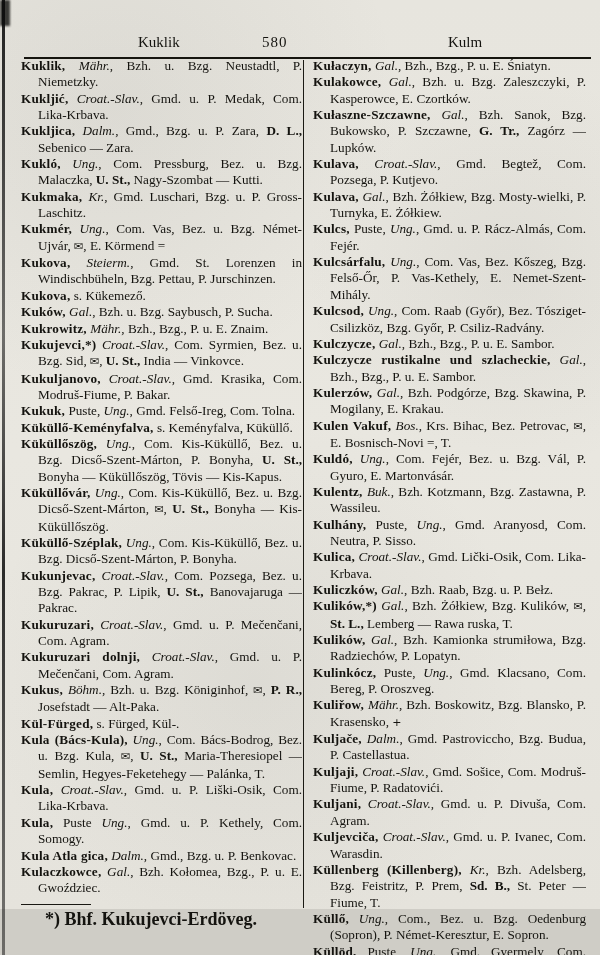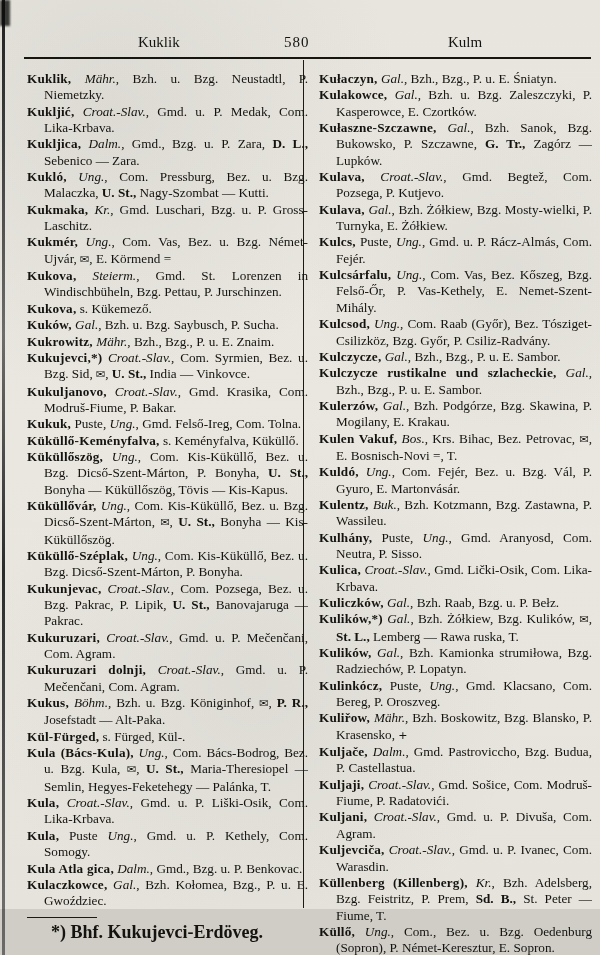--- a/index.html
+++ b/index.html
@@ -23,26 +23,26 @@
     background:linear-gradient(180deg,rgba(10,10,10,.9) 0%,rgba(10,10,10,.55) 35%,rgba(10,10,10,.85) 60%,rgba(10,10,10,.5) 100%);}
   .edge-right{position:absolute;right:0;top:0;width:16px;height:955px;
     background:linear-gradient(180deg,rgba(70,68,62,.18) 0%,rgba(60,58,52,.35) 45%,rgba(25,24,20,.75) 75%,rgba(10,10,8,.9) 100%);
     filter:blur(1px);}
   .edge-right:after{content:"";position:absolute;right:0;top:55%;width:10px;height:45%;
     background:linear-gradient(180deg,rgba(0,0,0,.35),rgba(0,0,0,.85));filter:blur(2px);}
   .corner-tl{position:absolute;left:0;top:0;width:10px;height:26px;background:rgba(15,15,12,.8);filter:blur(1px);}
 
   .running-head{position:absolute;top:34px;left:0;width:600px;height:20px;font-size:15px;}
   .rh-left{position:absolute;left:138px;top:0;}
-  .rh-page{position:absolute;left:284px;top:0;letter-spacing:1px;}
+  .rh-page{position:absolute;left:262px;top:0;letter-spacing:1px;}
   .rh-right{position:absolute;left:448px;top:0;}
   .head-rule{position:absolute;left:24px;top:57px;width:567px;height:2px;background:#16150f;}
   .col-divider{position:absolute;left:303px;top:60px;width:1px;height:848px;background:#1a1913;}
 
-  .col{position:absolute;top:71px;font-size:13.2px;line-height:16.35px;text-align:justify;margin-left:6px;}
+  .col{position:absolute;top:58px;font-size:13.2px;line-height:16.35px;text-align:justify;}
   .col-left{left:21px;width:281px;}
   .col-right{left:313px;width:273px;}
   .entry{margin:0;padding-left:17px;text-indent:-17px;}
   .hw{font-weight:bold;letter-spacing:.2px;}
   .it{font-style:italic;}
   .bd{font-weight:bold;}
   .sym{font-family:"DejaVu Sans",sans-serif;font-size:11px;}
   .fn-sep{width:70px;height:1px;background:#1a1913;margin:7px 0 6px 0;}
   .footnote{padding-left:24px;font-size:18px;font-weight:bold;text-align:left;text-indent:0;}
 </style>

